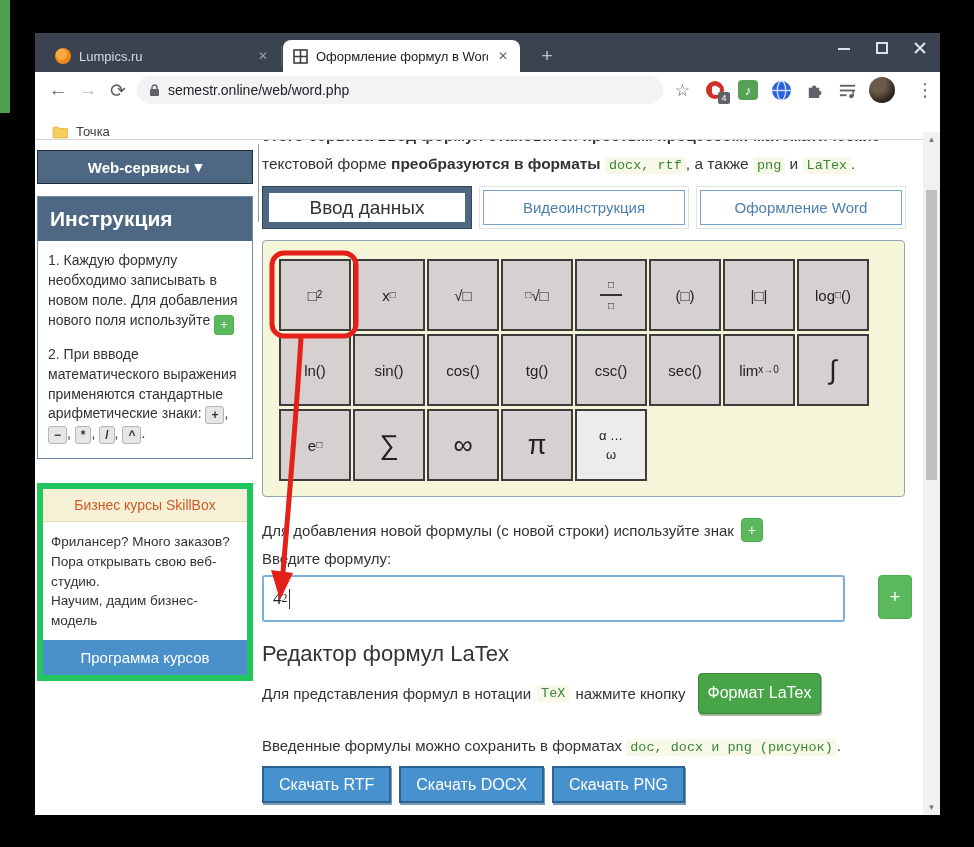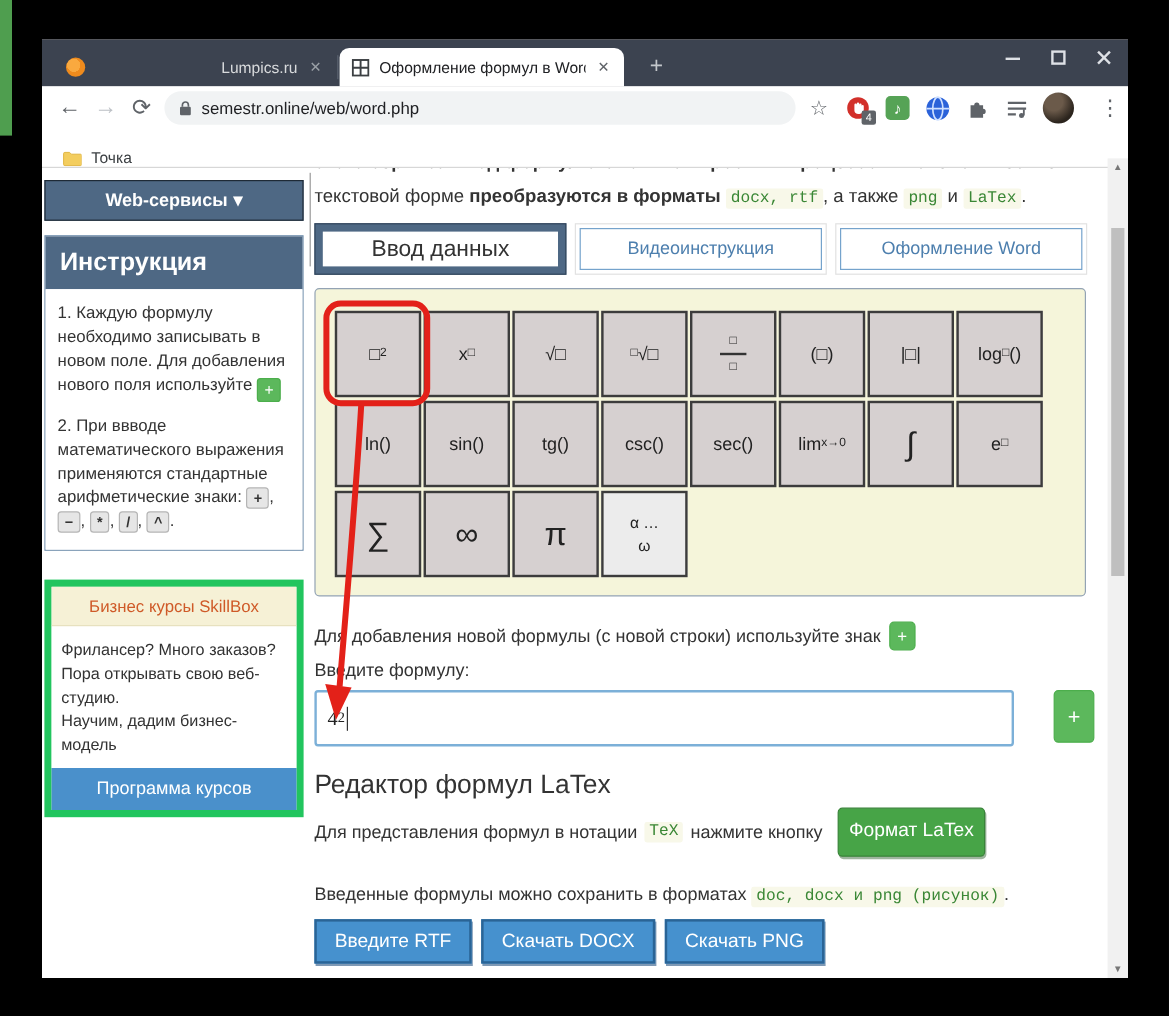--- a/index.html
+++ b/index.html
@@ -9,21 +9,21 @@
   .green-sliver{position:absolute;left:0;top:0;width:10px;height:113px;background:#4f9e4f;}
 
   
   .window{position:absolute;left:35px;top:33px;width:905px;height:782px;background:#fff;border-bottom:2px solid #2a2a2a;}
 
   
   .tabstrip{position:absolute;left:0;top:0;width:100%;height:39px;background:var(--chrome-dark);}
   .tab{position:absolute;top:7px;height:32px;display:flex;align-items:center;padding:0 10px;font-size:13px;}
   .tab-inactive{left:10px;width:235px;color:#d8dadc;}
   .tab-active{left:248px;width:237px;background:#fff;color:#202124;border-radius:8px 8px 0 0;}
-  .tab-title{flex:1;white-space:nowrap;overflow:hidden;margin:0 8px 0 8px;text-align:right;}
+  .tab-title{flex:1;white-space:nowrap;overflow:hidden;margin:0 8px 0 8px;}
   .tab-close{font-size:12px;color:#9aa0a6;padding:0 2px;}
   .tab-active .tab-close{color:#5f6368;}
   .favicon-lumpics{width:16px;height:16px;border-radius:50%;background:radial-gradient(circle at 40% 40%, #f9a93f 0 40%, #ef8b1d 41% 100%);flex:0 0 16px;}
   .tab-sep{position:absolute;left:246px;top:13px;width:1px;height:20px;background:#5b6370;}
   .newtab{position:absolute;left:498px;top:9px;width:28px;height:28px;color:#c3c7cb;font-size:19px;display:flex;align-items:center;justify-content:center;}
   .win-controls{position:absolute;right:8px;top:0;height:30px;display:flex;align-items:center;gap:26px;padding-right:6px;}
   .wc{width:12px;height:12px;position:relative;display:inline-block;}
   .wc-min::after{content:"";position:absolute;left:0;top:6px;width:12px;height:2px;background:#dee1e6;}
   .wc-max{border:2px solid #dee1e6;}
   .wc-close::before,.wc-close::after{content:"";position:absolute;left:-1px;top:5px;width:14px;height:2px;background:#dee1e6;}
@@ -302,20 +302,23 @@
                 <sub>□</sub>
                 <span>()</span>
               </div>
               <div class="kb-btn">
                 <span>ln()</span>
               </div>
               <div class="kb-btn">
                 <span>sin()</span>
               </div>
               <div class="kb-btn">
+                <span>cos()</span>
+              </div>
+              <div class="kb-btn">
                 <span>tg()</span>
               </div>
               <div class="kb-btn">
                 <span>csc()</span>
               </div>
               <div class="kb-btn">
                 <span>sec()</span>
               </div>
               <div class="kb-btn">
                 <span>lim</span>
@@ -370,21 +373,21 @@
             <code class="fmt">TeX</code>
             <span> нажмите кнопку</span>
           <span class="latex-btn">Формат LaTex</span>
         </div>
 
         <div class="save-row">
           <span>Введенные формулы можно сохранить в форматах </span><code class="fmt">doc, docx и png (рисунок)</code><span>.</span>
         </div>
 
         <div id="downloads">
-            <div class="dl-btn">Введите RTF</div>
+            <div class="dl-btn">Скачать RTF</div>
             <div class="dl-btn">Скачать DOCX</div>
             <div class="dl-btn">Скачать PNG</div>
           </div>
       </div>
 
     </div>
 
     <div class="pg-scroll">
       <span class="sc-arrow sc-up">▲</span>
       <span class="sc-thumb"></span>

